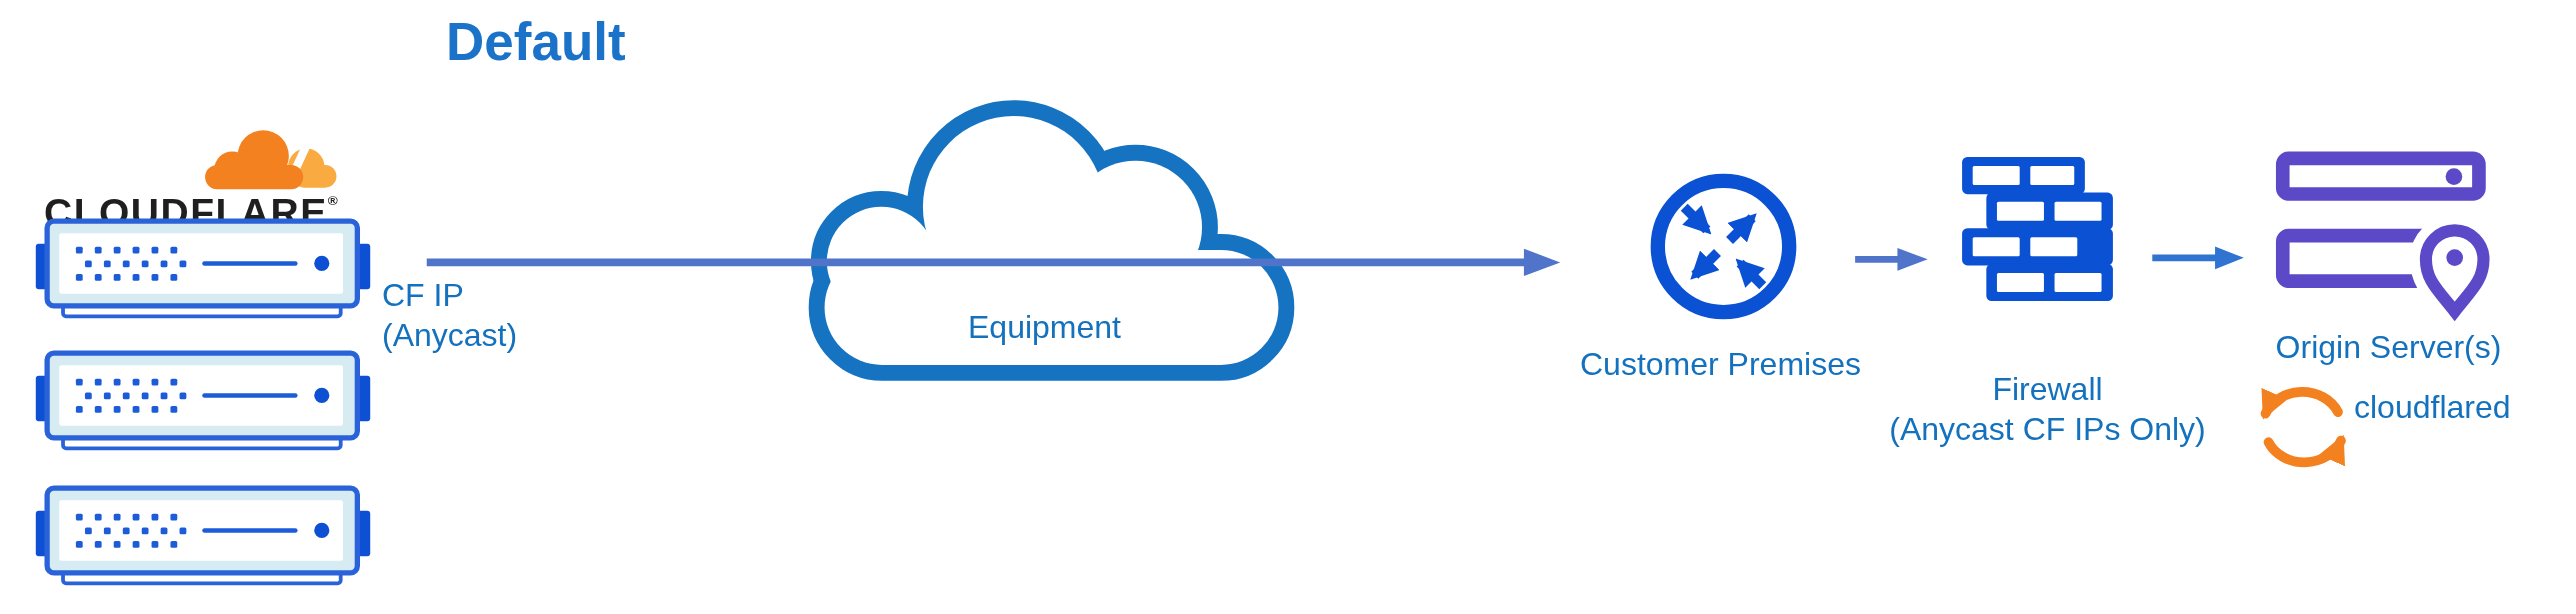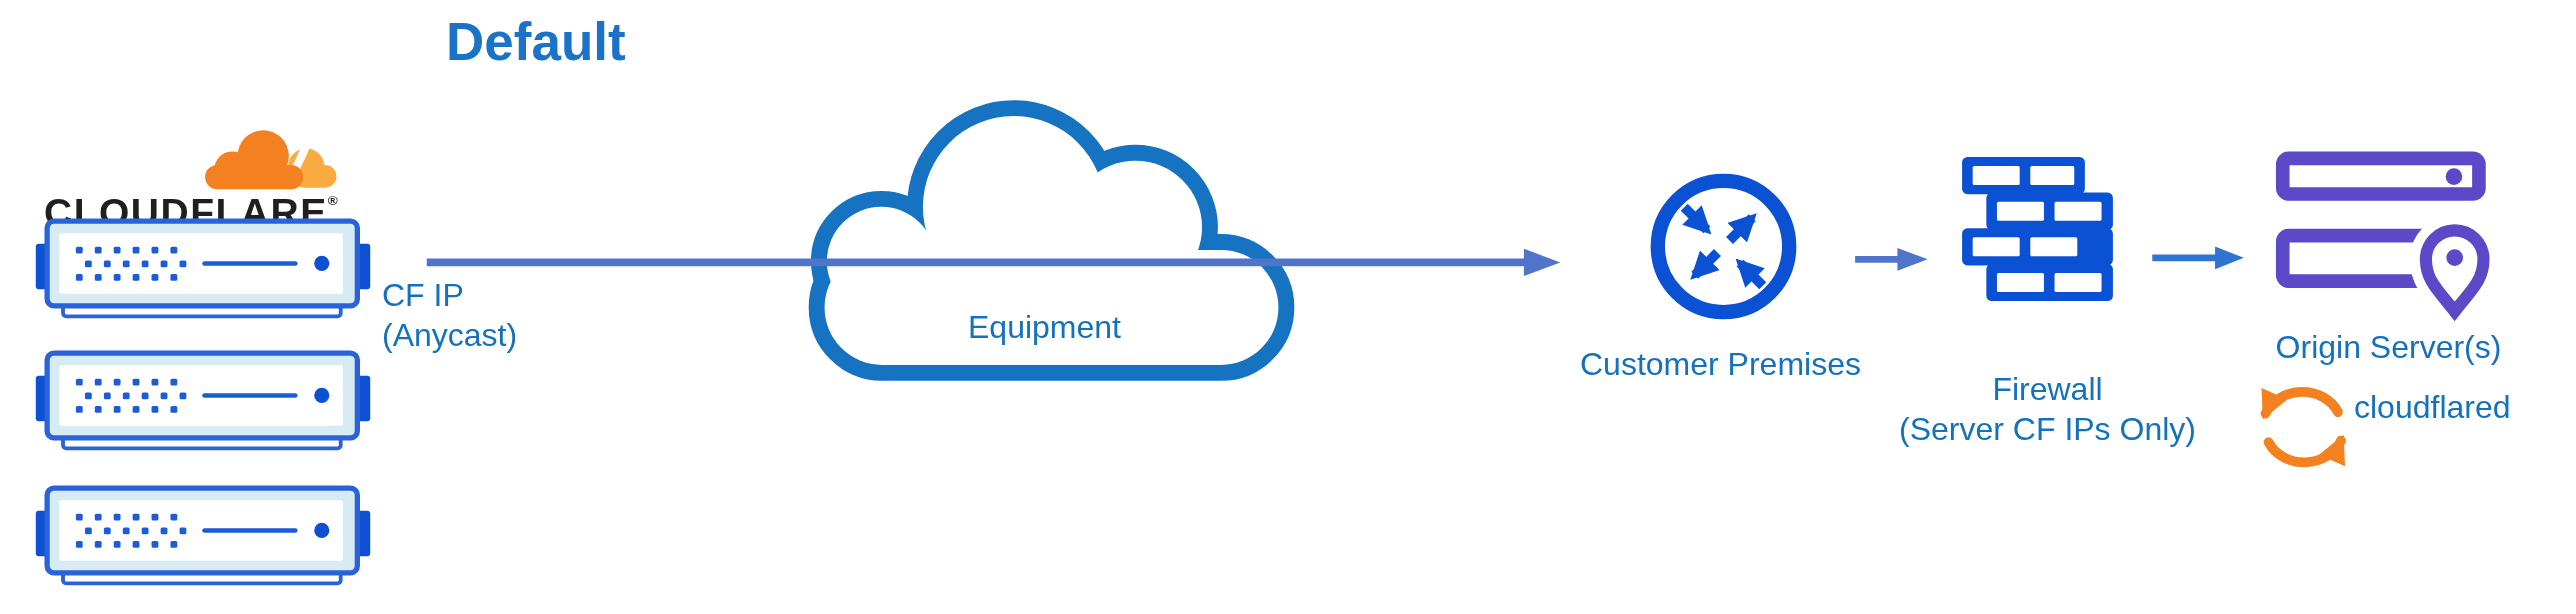--- a/index.html
+++ b/index.html
@@ -206,21 +206,21 @@
           <rect x="122" y="59" width="62" height="25" rx="2"></rect>
         <rect x="14" y="106" width="62" height="25" rx="2"></rect>
           <rect x="90" y="106" width="62" height="25" rx="2"></rect>
         <rect x="46" y="153" width="62" height="25" rx="2"></rect>
           <rect x="122" y="153" width="62" height="25" rx="2"></rect>
       </g>
     </svg>
   </div>
   <div class="abs label center firewall-label">
     <div>Firewall</div>
-    <div>(Server CF IPs Only)</div>
+    <div>(Anycast CF IPs Only)</div>
   </div>
 
   <div class="abs" style="left:2266px;top:144px;">
     <svg width="235" height="178" viewBox="0 0 310 235">
       <rect x="22" y="19" width="259" height="47" rx="8" fill="#ffffff" stroke="#5b49c8" stroke-width="18"></rect>
       <circle cx="248" cy="43" r="11" fill="#5b49c8"></circle>
       <rect x="22" y="121" width="259" height="60" rx="8" fill="#ffffff" stroke="#5b49c8" stroke-width="18"></rect>
       <path d="M 249 221 C 227 193 211 180 211 152 A 38 38 0 1 1 287 152 C 287 180 271 193 249 221 Z" fill="none" stroke="#ffffff" stroke-width="42"></path>
       <path d="M 249 221 C 227 193 211 180 211 152 A 38 38 0 1 1 287 152 C 287 180 271 193 249 221 Z" fill="#ffffff" stroke="#5b49c8" stroke-width="16"></path>
       <circle cx="249" cy="150" r="11" fill="#5b49c8"></circle>

